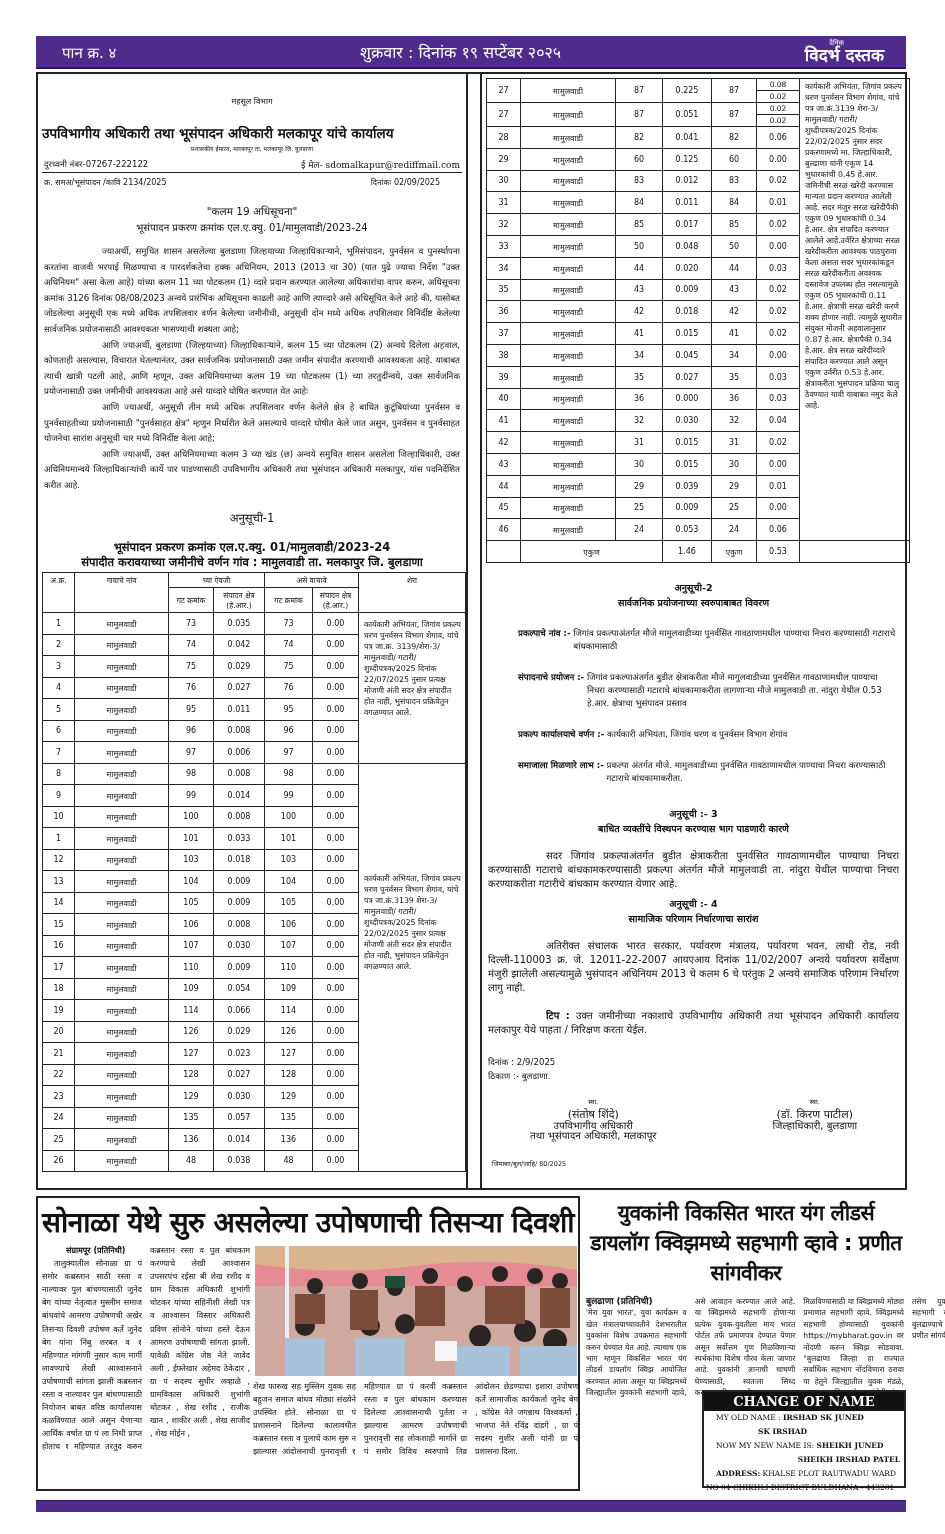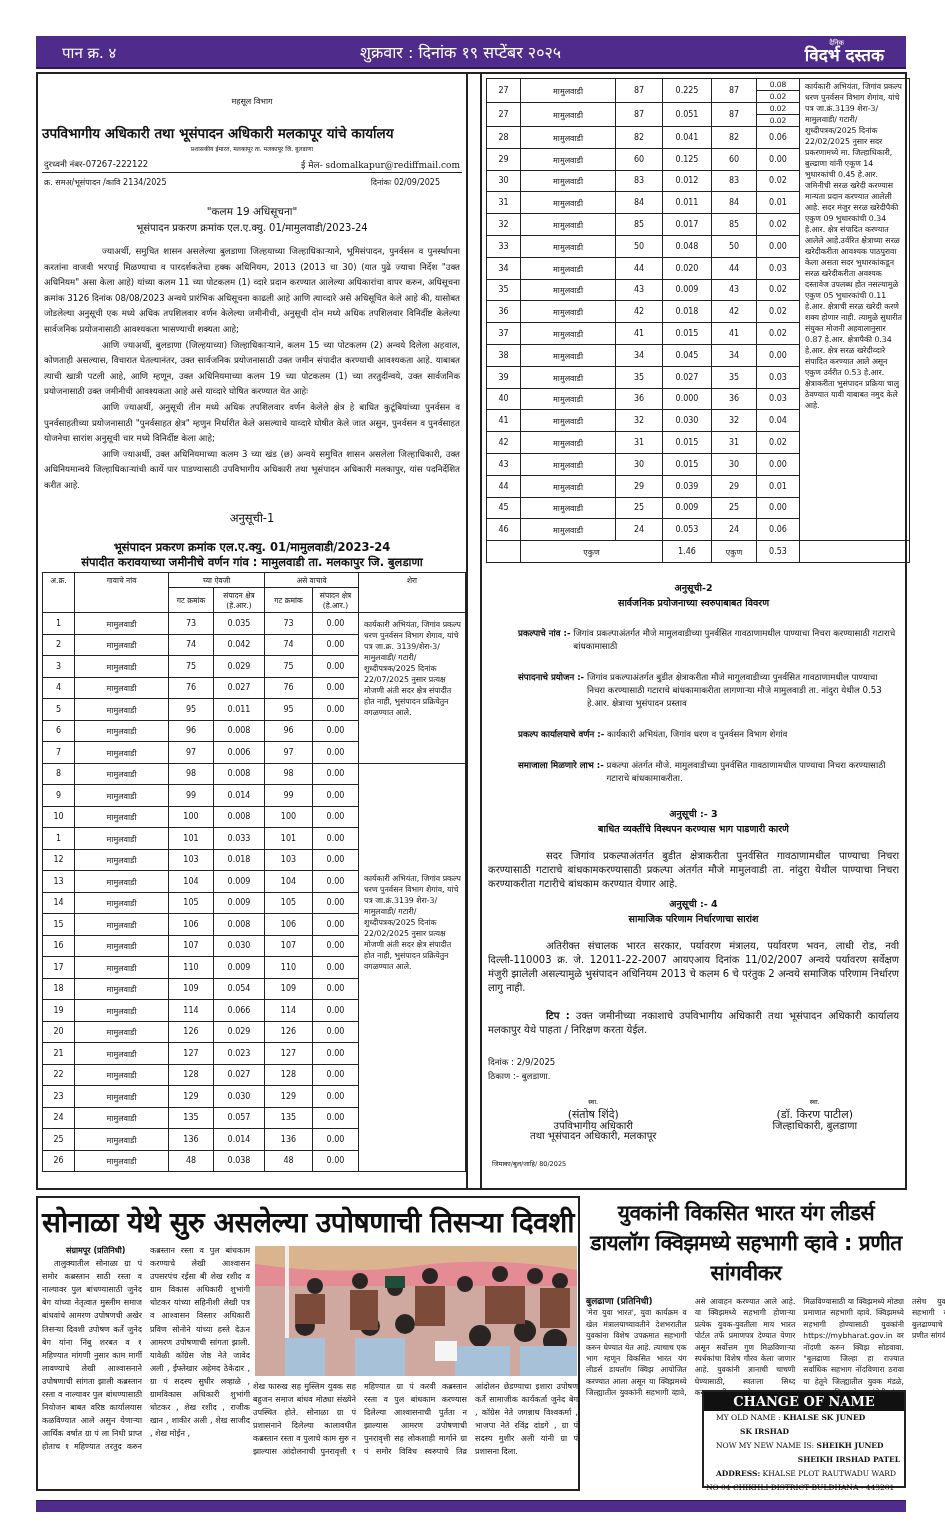--- a/index.html
+++ b/index.html
@@ -652,21 +652,21 @@
 <div class="news2">
   <div class="headline">युवकांनी विकसित भारत यंग लीडर्स डायलॉग क्विझमध्ये सहभागी व्हावे : प्रणीत सांगवीकर</div>
   <div class="body">
     <div class="byl">बुलढाणा (प्रतिनिधी)</div>
     <span>'मेरा युवा भारत', युवा कार्यक्रम व खेल मंत्रालयाच्यावतीने देशभरातील युवकांना विशेष उपक्रमात सहभागी करुन घेण्यात येत आहे. त्याचाच एक भाग म्हणून विकसित भारत यंग लीडर्स डायलॉग क्विझ आयोजित करण्यात आला असून या क्विझमध्ये जिल्ह्यातील युवकांनी सहभागी व्हावे, असे आवाहन करण्यात आले आहे. या क्विझमध्ये सहभागी होणाऱ्या प्रत्येक युवक-युवतीला माय भारत पोर्टल तर्फे प्रमाणपत्र देण्यात येणार असून सर्वोत्तम गुण मिळविणाऱ्या स्पर्धकांचा विशेष गौरव केला जाणार आहे. युवकांनी ज्ञानाची चाचणी घेण्यासाठी, स्वतःला सिध्द करण्यासाठी तसेच प्रमाणपत्र मिळविण्यासाठी या क्विझमध्ये मोठ्या प्रमाणात सहभागी व्हावे. क्विझमध्ये सहभागी होण्यासाठी युवकांनी https://mybharat.gov.in वर नोंदणी करुन क्विझ सोडवावा. "बुलढाणा जिल्हा हा राज्यात सर्वाधिक सहभाग नोंदविणारा ठरावा या हेतूने जिल्ह्यातील युवक मंडळे, शाळा, महाविद्यालये, स्वयंसेवी संस्था तसेच युवकांनी या उपक्रमात सहभागी व्हावे," असे आवाहन बुलढाण्याचे जिल्हा युवा अधिकारी प्रणीत सांगवीकर यांनी केले आहे.</span>
   </div>
 </div>
 
 <div class="con">
   <div class="title">CHANGE OF NAME</div>
-  <div class="line"><span>MY OLD NAME :</span> <b>KHALSE SK JUNED</b></div>
-  <div class="line" style="padding-left:36px"><b>SK IRSHAD</b></div>
+  <div class="line"><span>MY OLD NAME :</span> <b>IRSHAD SK JUNED</b></div>
+  <div class="line" style="padding-left:54px"><b>SK IRSHAD</b></div>
   <div class="line"><span>NOW MY NEW NAME IS:</span> <b>SHEIKH JUNED</b></div>
   <div class="line" style="text-align:right;padding-right:4px"><b>SHEIKH IRSHAD PATEL</b></div>
   <div class="line"><b>ADDRESS:</b> <span>KHALSE PLOT RAUTWADU WARD</span></div>
   <div class="line" style="padding-left:2px"><span>NO 04 CHIKHLI DISTRICT BULDHANA - 443201</span></div>
 </div>
 
 <div class="footer-bar"></div>
 
 </body></html>

